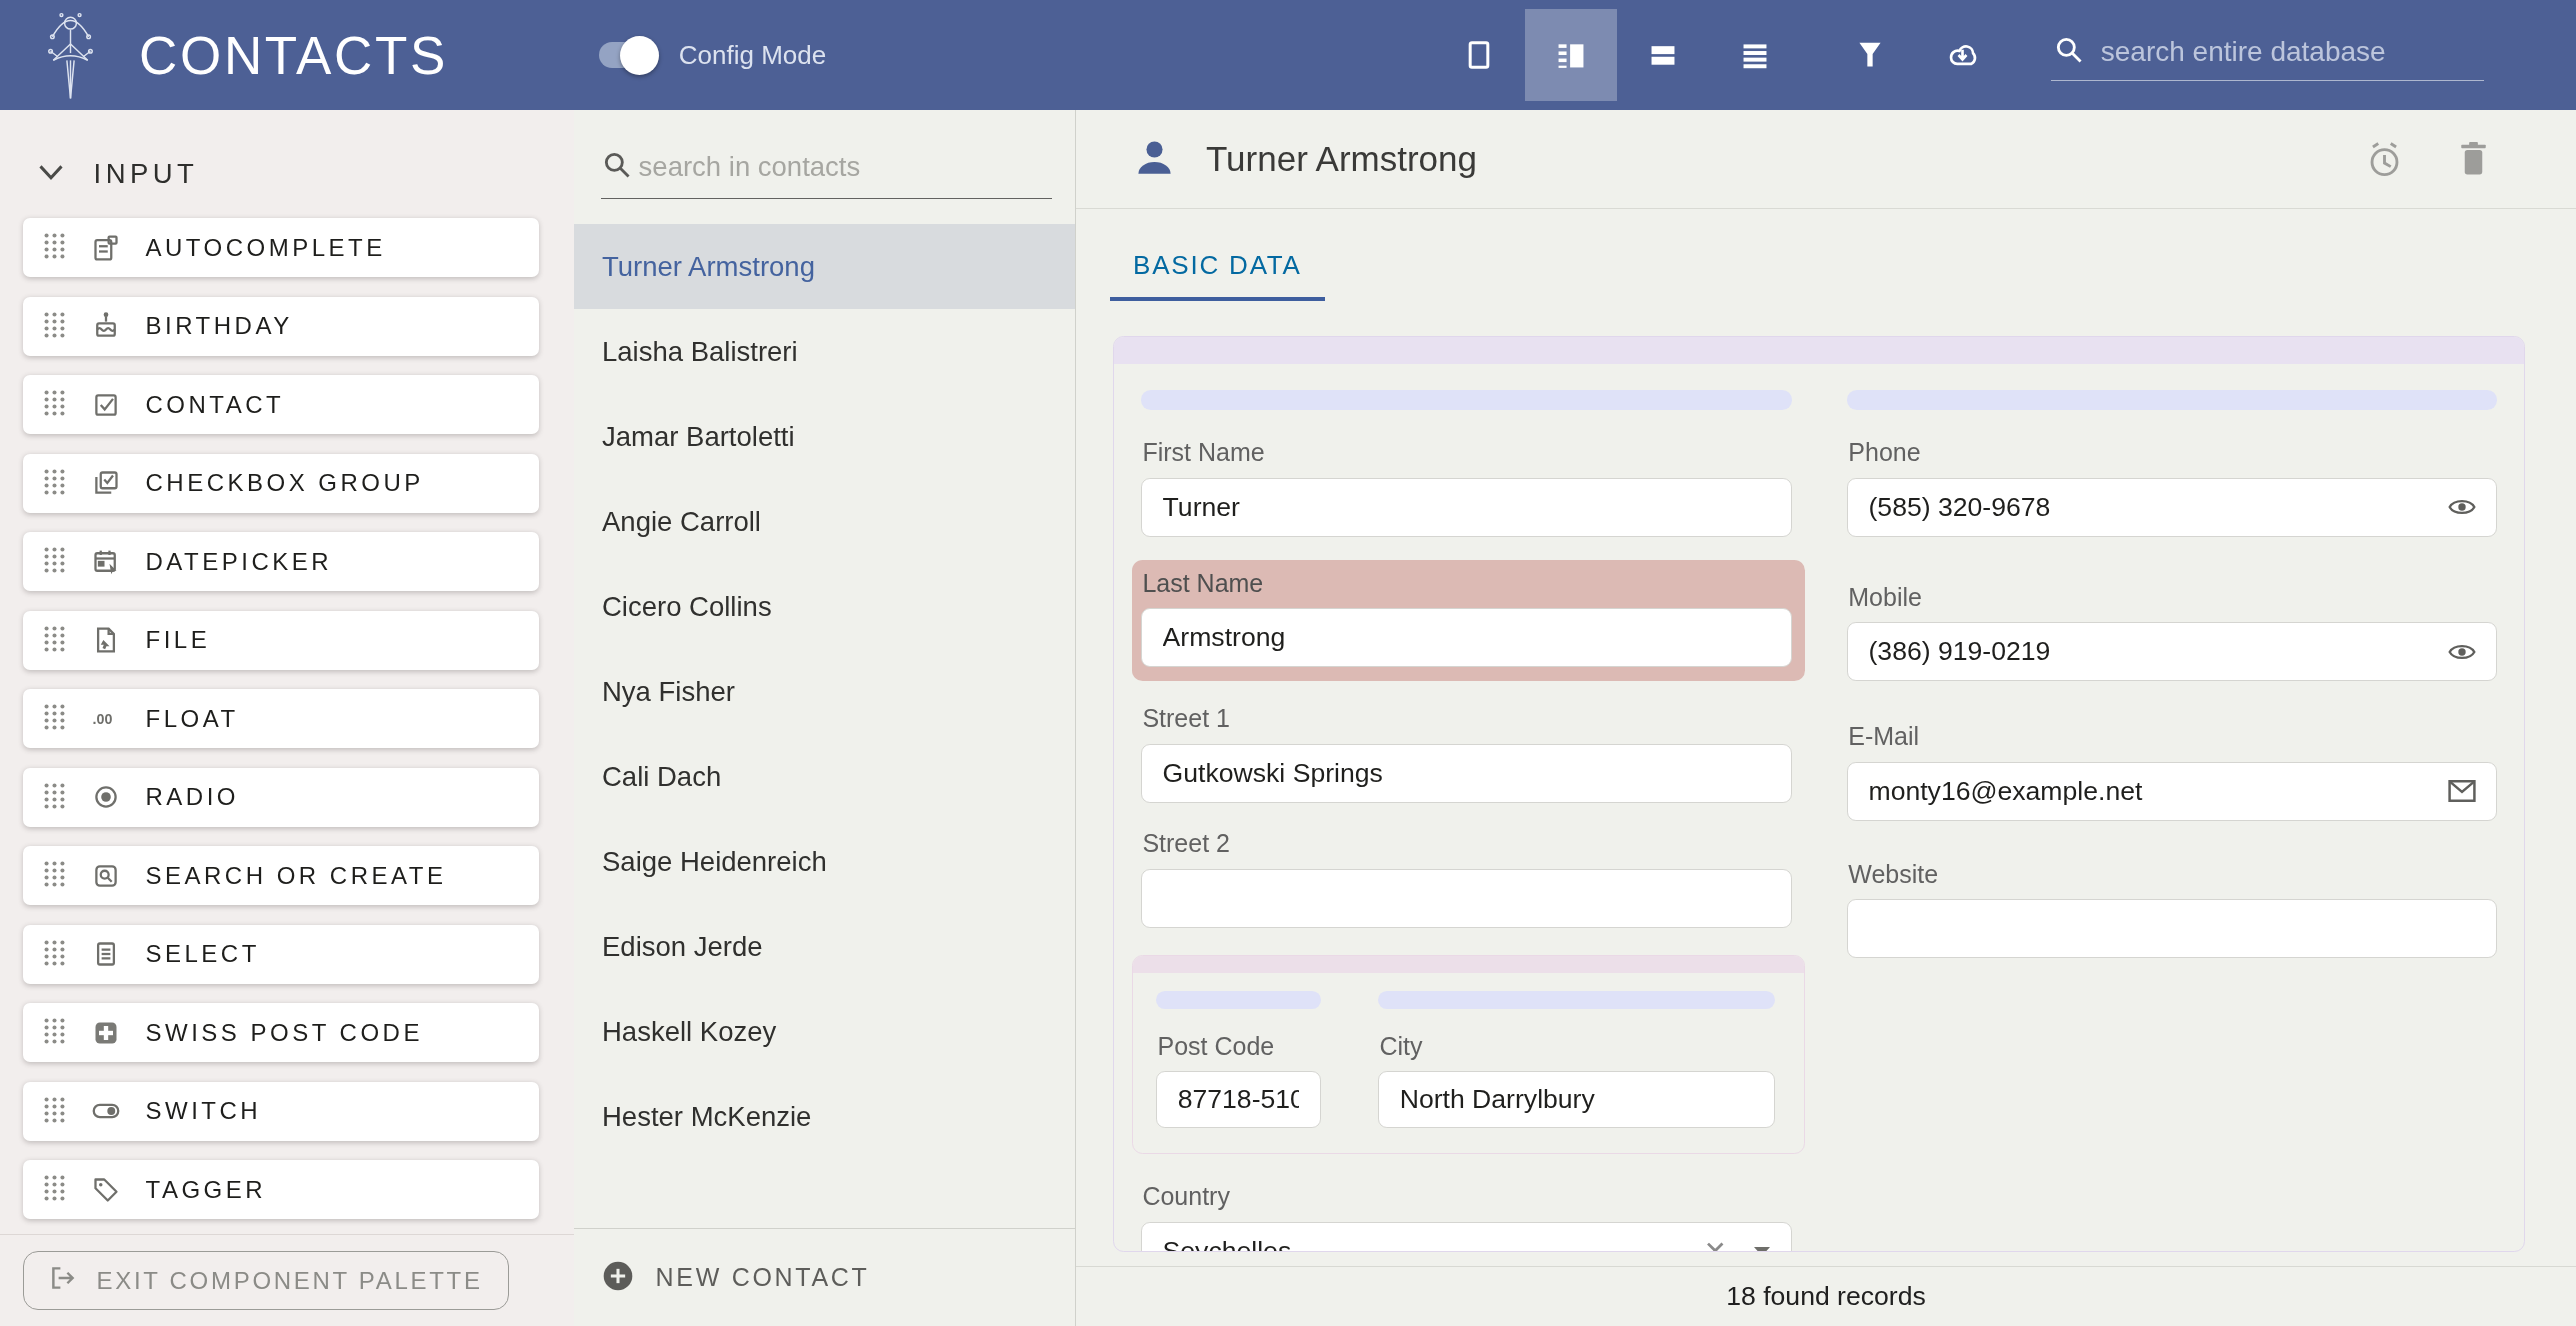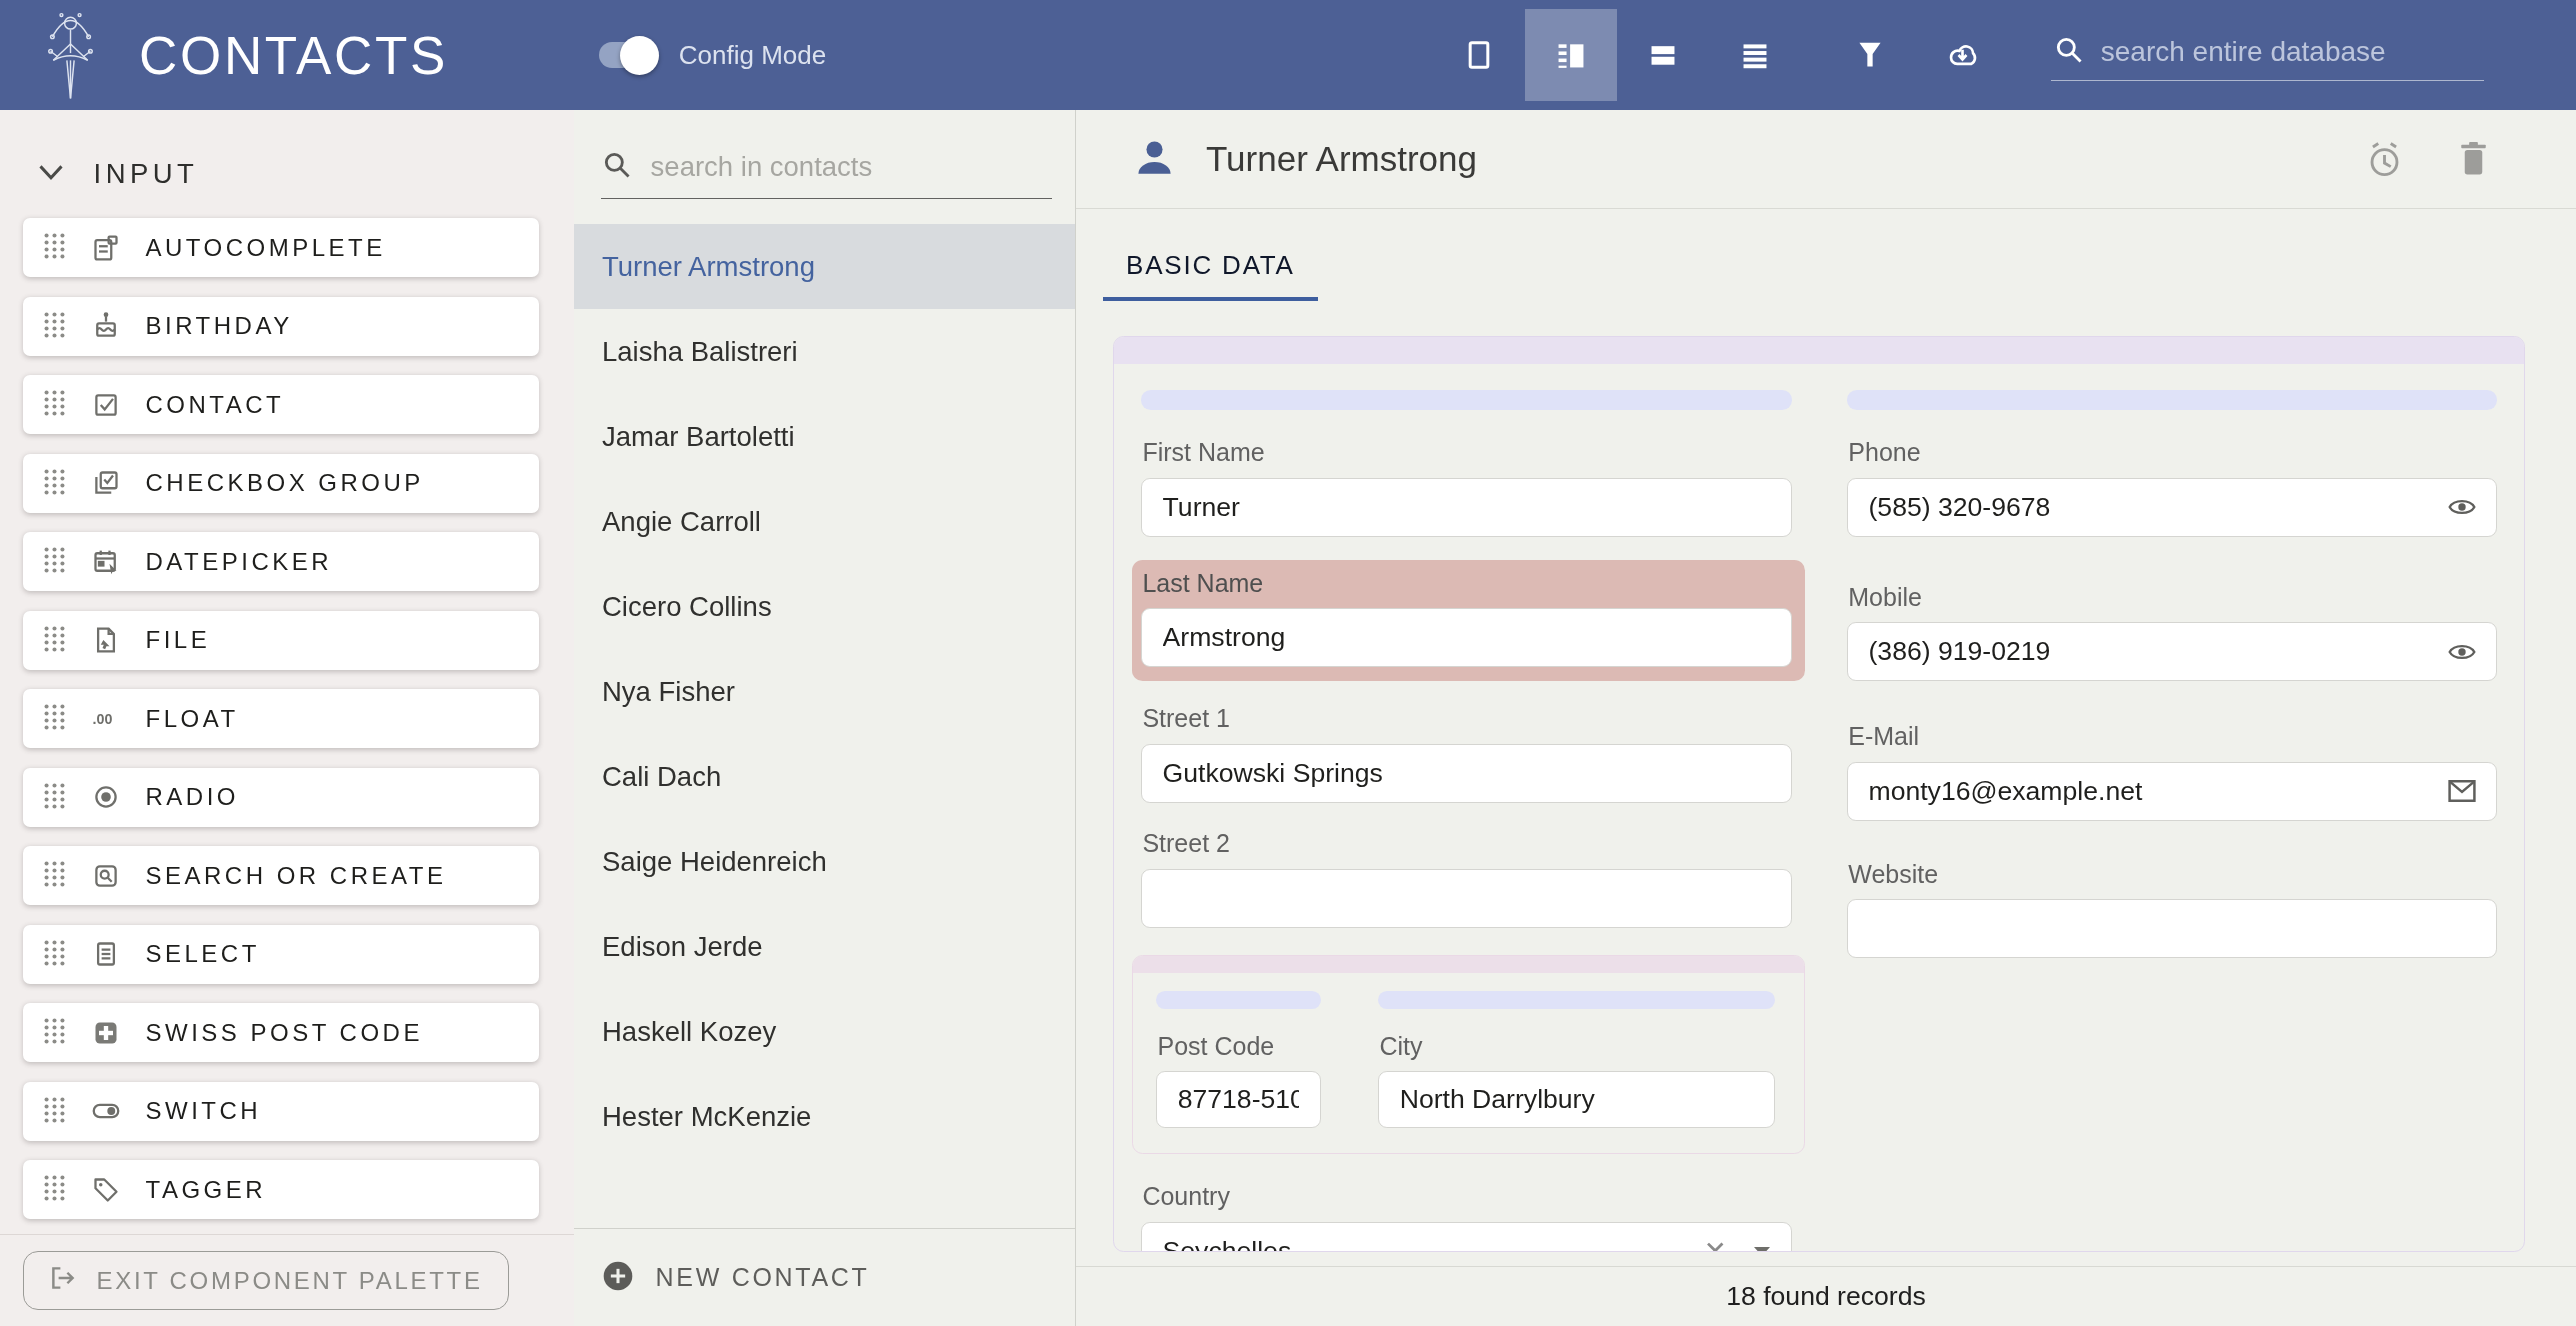--- a/index.html
+++ b/index.html
@@ -31,37 +31,37 @@
   .side-head .shl { font-size:27.5px; letter-spacing:4.4px; color:#2e2e2c; font-weight:500; }
   .cards { padding:28px 0 0 23px; }
   .card { width:516px; height:59px; background:#fff; border-radius:7px; box-shadow:0 1.8px 5.3px rgba(60,50,50,.25); display:flex; align-items:center; margin-bottom:19.5px; padding-left:19.5px; cursor:grab; }
   .card .cicon { margin-left:25px; display:flex; width:30px; justify-content:center; }
   .card .lbl { font-size:24px; letter-spacing:3.5px; color:#1e1e1c; font-weight:500; margin-left:25px; white-space:nowrap; }
   .side-foot { position:absolute; left:0; right:0; bottom:0; height:92px; border-top:0.9px solid #ddd7d5; background:#f2eeed; display:flex; align-items:center; }
   .exit-btn { margin-left:23px; display:flex; align-items:center; gap:19.5px; border:1.8px solid #9b9b97; border-radius:15px; padding:11.5px 25px; color:#8b8b87; font-size:24px; letter-spacing:2.7px; font-weight:500; background:transparent; cursor:pointer; font-family:"Liberation Sans",sans-serif; }
 
   
   .contacts { width:502px; background:#f0f1ec; border-right:0.9px solid #d0d1cb; display:flex; flex-direction:column; flex:0 0 auto; }
-  .c-search { margin:39px 23px 0 26.6px; display:flex; align-items:flex-end; gap:16px; border-bottom:1.8px solid #626260; padding-bottom:14px;justify-content:center; }
+  .c-search { margin:39px 23px 0 26.6px; display:flex; align-items:flex-end; gap:4px; border-bottom:1.8px solid #626260; padding-bottom:14px;justify-content:center; }
   .c-search input { background:transparent; border:none; outline:none; font-size:27.5px; color:#2e2e2c; width:100%; font-family:"Liberation Sans",sans-serif; }
   .c-search input::placeholder { color:#a6a6a1; }
   .c-list { flex:1; margin-top:25px; overflow:hidden; }
   .row { height:85px; display:flex; align-items:center; padding-left:28px; font-size:27.5px; color:#30302e; cursor:pointer; }
   .row.sel { background:#d8dbde; color:#44639f; }
   .c-foot { height:98px; border-top:0.9px solid #d0d1cb; display:flex; align-items:center; gap:21px; padding-left:26.6px; flex:0 0 auto; cursor:pointer; }
   .c-foot .nc { font-size:25px; letter-spacing:2.7px; color:#5d5d5a; font-weight:500; }
 
   
   .main { flex:1; display:flex; flex-direction:column; min-width:0; }
   .m-head { height:99px; display:flex; align-items:center; padding:0 85px 0 57px; border-bottom:0.9px solid #d9dad4; flex:0 0 auto; }
   .m-title { font-size:35px; color:#3a3a38; margin-left:30px; font-weight:400; }
   .m-icons { margin-left:auto; display:flex; gap:51px; align-items:center; }
   .m-icons > span { cursor:pointer; display:flex; }
   .tabzone { height:122px; position:relative; flex:0 0 auto; }
-  .tab { position:absolute; left:27px; top:41px; padding:0 23px 16px 23px; border-bottom:4.4px solid #3e5e9e; color:#0f172a; font-size:26px; letter-spacing:1.8px; font-weight:500; cursor:pointer; }
+  .tab { position:absolute; left:34px; top:41px; padding:0 23px 16px 23px; border-bottom:4.4px solid #3e5e9e; color:#0369a1; font-size:26px; letter-spacing:1.8px; font-weight:500; cursor:pointer; }
 
   .formarea { flex:1; padding:5.3px 51px 0 37px; min-height:0; }
   .panel { border:1.8px solid #e0d7ec; border-radius:10.6px; height:calc(100% - 14px); display:flex; flex-direction:column; overflow:hidden; }
   .panel-bar { height:26.6px; background:#e8e1f1; flex:0 0 auto; }
   .panel-body { flex:1; padding:26.6px 26.6px 0 26.6px; display:grid; grid-template-columns:1fr 1fr; column-gap:55px; align-content:start; }
   .colbar { height:19.5px; border-radius:9.8px; background:#dfe2f8; margin-bottom:28px; }
   .field { margin-bottom:26.6px; }
   .flabel { font-size:25px; color:#616161; margin:0 0 10.6px 1.8px; }
   .tinput { height:59px; border:1.8px solid #d5d5d1; border-radius:8.9px; background:#fff; display:flex; align-items:center; padding:0 21px; font-size:26.6px; color:#1f1f1d; width:100%; font-family:"Liberation Sans",sans-serif; outline:none; }
   input.tinput { display:block; }

